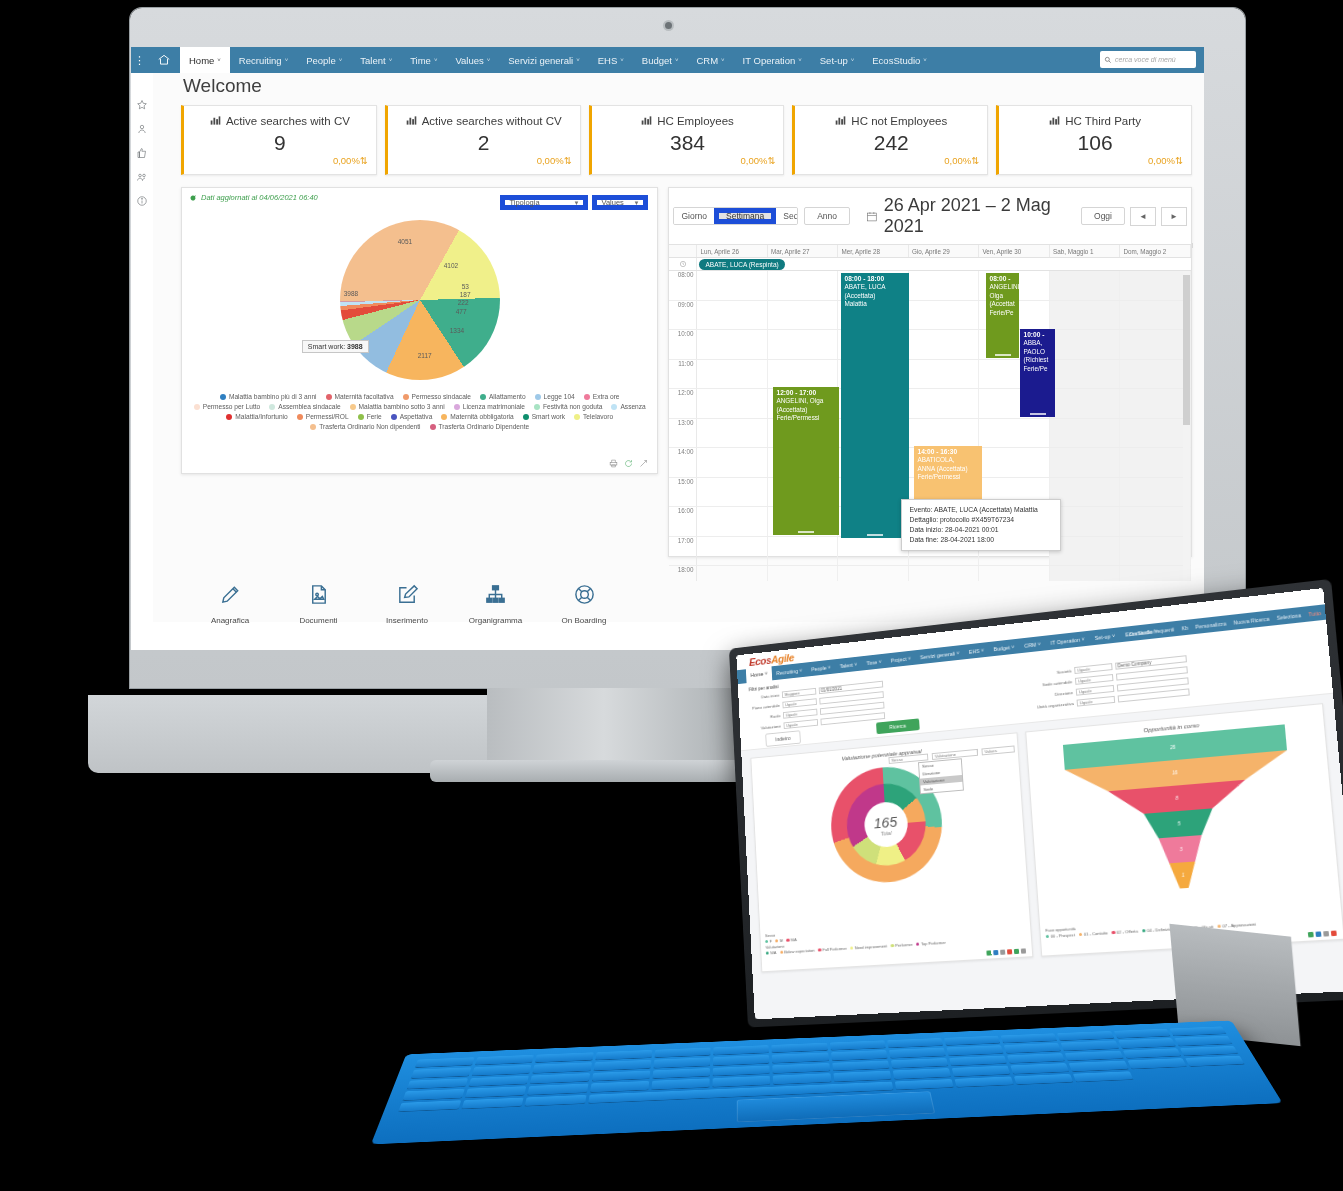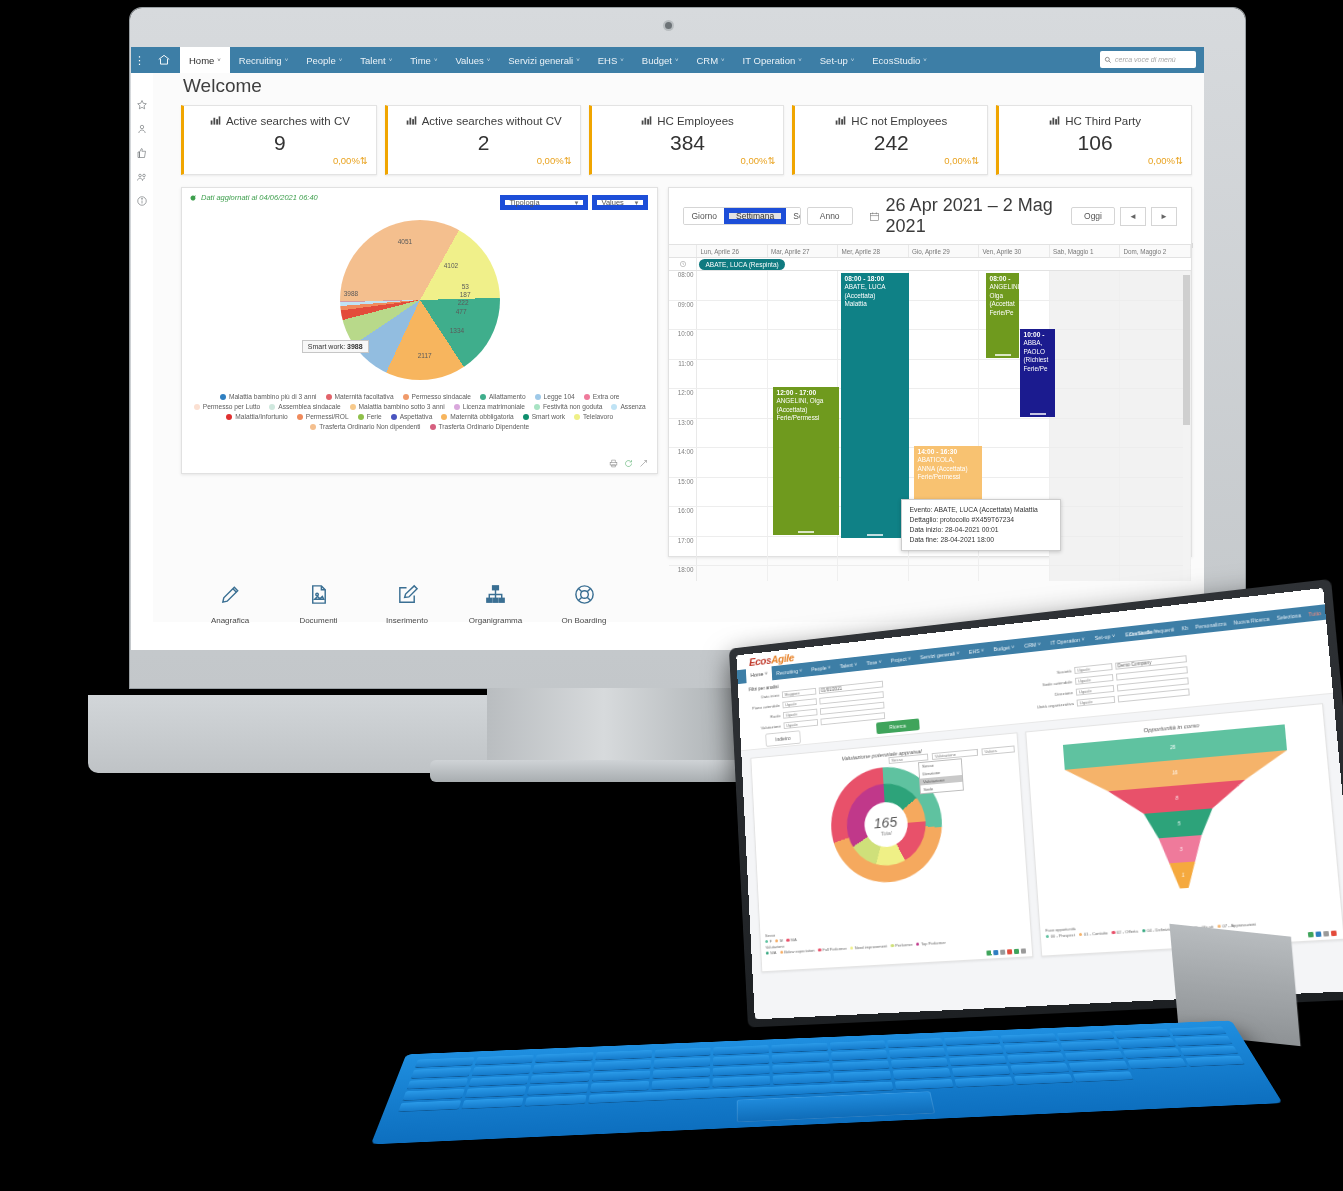--- a/index.html
+++ b/index.html
@@ -91,21 +91,21 @@
   .pie-tip b{ font-weight:700; }
 
   .legend{ position:absolute; left:10px; right:10px; top:205px;
       display:flex; flex-wrap:wrap; gap:3px 9px; justify-content:center; }
   .lg{ display:flex; align-items:center; gap:3px; font-size:6.6px; color:#5c5c5c; }
   .dot{ width:6px;height:6px;border-radius:50%; display:inline-block; }
   .panel-tools{ position:absolute; right:9px; bottom:5px; display:flex; gap:6px; }
   .panel-tools svg{ width:9px;height:9px; fill:none; stroke-width:1.4; }
 
   
-  .cal-top{ display:flex; align-items:center; padding:7px 14px; gap:6px; }
+  .cal-top{ display:flex; align-items:center; padding:7px 4px; gap:6px; }
   .btgrp{ display:flex; border:1px solid #d5d5d5; border-radius:2px; overflow:hidden; }
   .bt{ font-size:8.5px; padding:3px 7px; color:#555; background:#fff; cursor:pointer; }
   .bt.sel{ background:#e3e3e3; color:#333; }
   .btsolo{ border:1px solid #d5d5d5; border-radius:2px; font-size:8.5px; padding:3px 12px;
      color:#555; background:#fff; }
   .cal-range{ display:flex; align-items:center; gap:6px; margin-left:10px; }
   .cal-range svg{ width:13px;height:13px; stroke:#6b6b6b; fill:none; stroke-width:1.2; }
   .cal-range span{ font-size:18px; color:#3b3b3b; }
   .cal-right{ margin-left:auto; display:flex; gap:5px; align-items:center; }
   .navbtn{ border:1px solid #d5d5d5; background:#fff; width:26px; height:19px;

